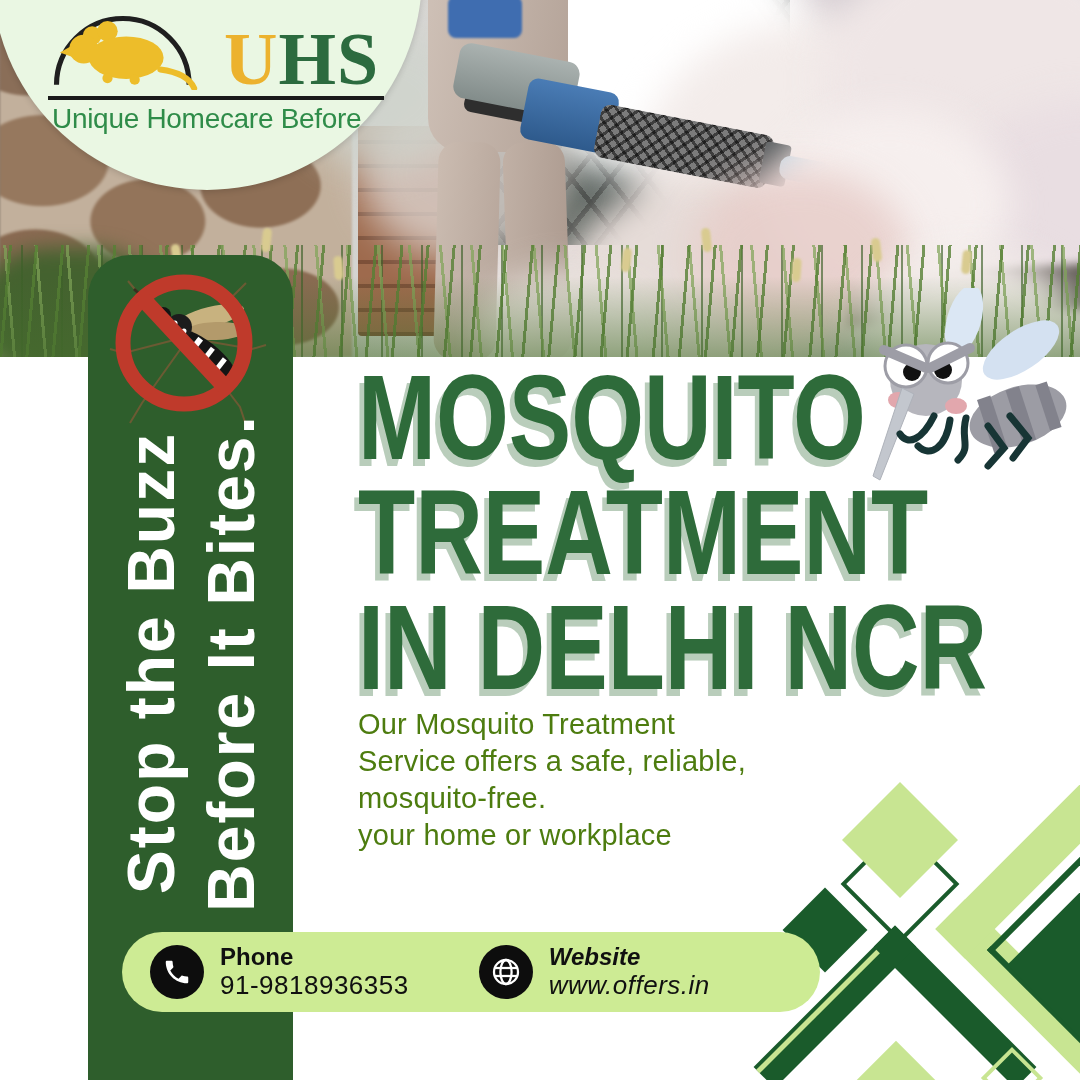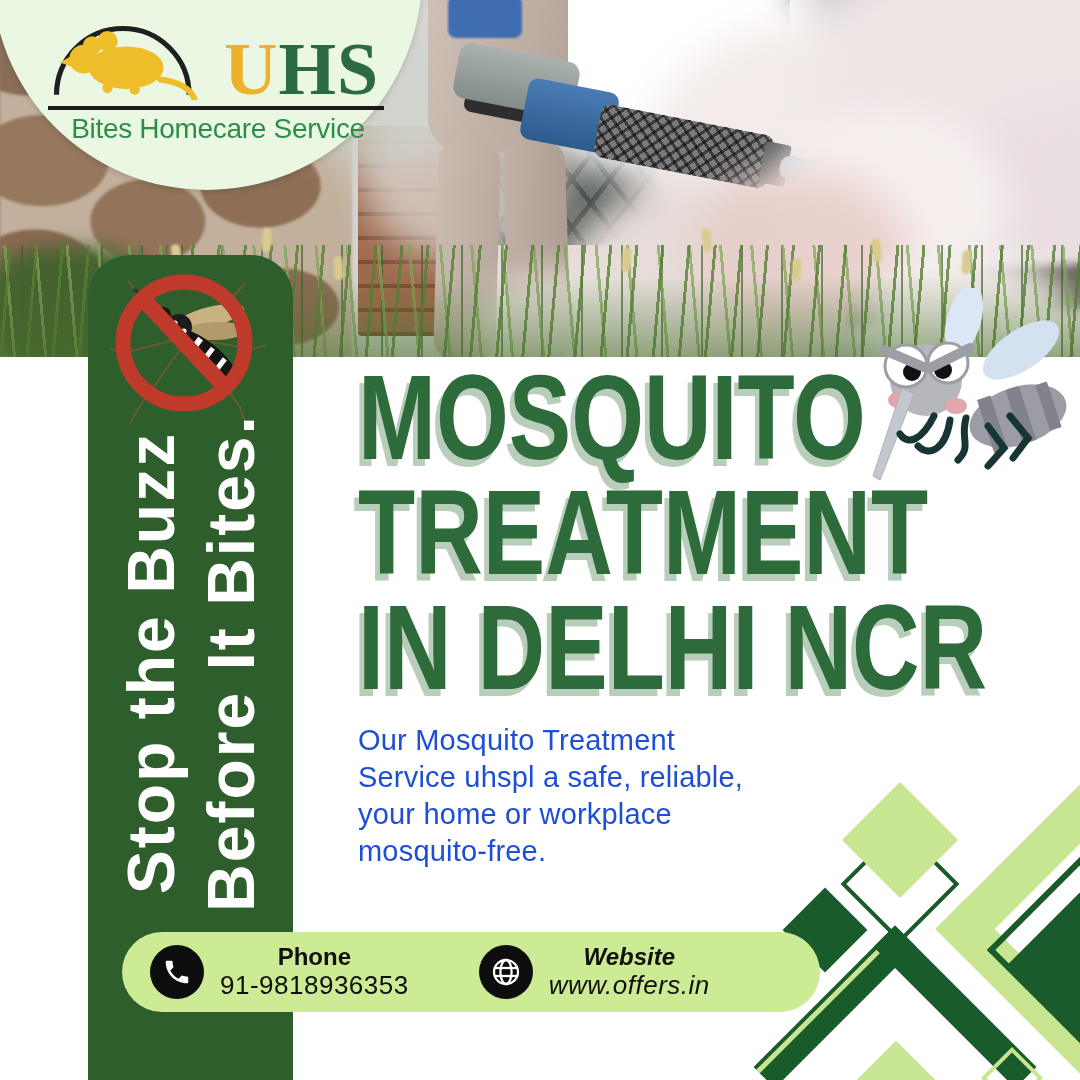--- a/index.html
+++ b/index.html
@@ -53,51 +53,51 @@
   .grass{position:absolute;left:0;bottom:0;width:1080px;height:112px;
     background:linear-gradient(to top,rgba(70,110,45,.55),rgba(70,110,45,0) 72%),
       repeating-linear-gradient(95deg,transparent 0 9px,rgba(86,128,52,.8) 9px 12px,transparent 12px 26px),
       repeating-linear-gradient(85deg,transparent 0 13px,rgba(128,164,88,.72) 13px 16px,transparent 16px 31px),
       repeating-linear-gradient(90deg,transparent 0 21px,rgba(60,96,40,.65) 21px 23px,transparent 23px 40px);}
   .seed{position:absolute;width:9px;height:24px;background:#d9cb90;border-radius:5px;filter:blur(1px);}
 
   
   .logo-circle{position:absolute;left:-8px;top:-240px;width:430px;height:430px;border-radius:50%;
     background:#eaf7e3;z-index:6;box-shadow:0 2px 6px rgba(0,0,0,.15);}
-  .logo-inner{position:absolute;left:56px;top:260px;width:336px;text-align:center;}
+  .logo-inner{position:absolute;left:56px;top:250px;width:336px;}
   .logo-row{display:flex;align-items:flex-end;}
   .uhs{font-family:"Liberation Serif",serif;font-weight:700;font-size:74px;line-height:.95;letter-spacing:1px;margin-left:6px;}
   .uhs .u{color:#ecb22e;}
   .uhs .hs{color:#2c6b3f;}
   .logo-line{height:4px;background:#1a1a1a;margin-top:2px;}
   .logo-name{font-size:28px;letter-spacing:-.3px;color:#2f8c49;padding-left:4px;margin-top:3px;}
 
   
   .ribbon{position:absolute;left:88px;top:255px;width:205px;height:825px;background:#2e5e2c;border-radius:42px 42px 0 0;z-index:5;}
   .no-sign{position:absolute;left:6px;top:2px;width:192px;height:200px;overflow:visible;}
   .ribbon-text{position:absolute;left:50%;top:49.5%;transform:translate(-50%,-50%) rotate(-90deg);
     color:#fff;font-weight:700;font-size:66px;letter-spacing:2px;line-height:80px;text-align:center;white-space:nowrap;}
 
   
   .headline{position:absolute;left:358px;top:360px;z-index:3;transform:scaleX(.78);transform-origin:left top;
     color:#2e6b3a;font-weight:700;font-size:120px;line-height:115px;letter-spacing:0;
     text-shadow:-6px 7px 0 #b9cdbb;white-space:nowrap;}
 
   
-  .descr{position:absolute;left:358px;top:722px;z-index:3;color:#1d4ed8;font-size:29px;line-height:37px;letter-spacing:.2px;}
+  .descr{position:absolute;left:358px;top:706px;z-index:3;color:#4d7c0f;font-size:29px;line-height:37px;letter-spacing:.2px;}
 
   
   .cartoon-mosquito{position:absolute;left:856px;top:288px;z-index:4;}
 
   
   .contact-bar{position:absolute;left:122px;top:932px;width:698px;height:80px;background:#cdeb94;border-radius:40px;z-index:7;
     display:flex;align-items:center;padding-left:28px;gap:26px;}
   .c-group{display:flex;align-items:center;gap:16px;}
   .c-circle{width:54px;height:54px;border-radius:50%;background:#0d0d0d;display:flex;align-items:center;justify-content:center;flex:0 0 auto;}
-  .c-label{font-weight:700;font-size:24px;color:#101010;line-height:26px;text-align:center;}
+  .c-label{font-weight:700;font-size:24px;color:#101010;line-height:26px;}
   .c-value{font-size:26px;color:#101010;line-height:30px;letter-spacing:.5px;text-align:center;}
   .c-group.web{margin-left:44px;font-style:italic;}
 
   
   .deco{position:absolute;left:680px;top:720px;width:400px;height:360px;overflow:hidden;z-index:2;}
   .dd{position:absolute;transform:rotate(45deg);}
   .d-light{background:#c8e592;}
   .d-dark{background:#1a5b2b;}
   .d-outline-dark{border:4px solid #1a5b2b;background:transparent;}
   .d-outline-light{border:4px solid #c8e592;background:transparent;}
@@ -174,21 +174,21 @@
               <ellipse cx="92" cy="56" rx="44" ry="25"></ellipse>
               <circle cx="70" cy="80" r="6"></circle>
               <circle cx="102" cy="82" r="6"></circle>
             </g>
             <path d="M132,70 Q164,74 172,92" fill="none" stroke="#edbd2a" stroke-width="7" stroke-linecap="round"></path>
           </svg>
         </span>
         <div class="uhs"><span class="u">U</span><span class="hs">HS</span></div>
       </div>
       <div class="logo-line"></div>
-      <div class="logo-name">Bites Homecare Service</div>
+      <div class="logo-name">Unique Homecare Before</div>
     </div>
   </div>
 
   <div class="ribbon">
     <div class="no-sign">
       <svg width="192" height="200" viewBox="0 0 192 200">
 
         <g stroke="#6b5a33" stroke-width="2" fill="none">
           <path d="M96,84 L140,38 L152,26"></path>
           <path d="M100,82 L158,92 L172,88"></path>
@@ -252,23 +252,23 @@
         <path d="M94,132 C90,160 74,170 62,158"></path>
         <path d="M110,130 C104,152 116,158 102,172"></path>
         <path d="M132,138 L148,160 L132,178"></path>
         <path d="M154,128 L172,150 L157,170"></path>
       </g>
     </svg>
   </div>
 
   <div class="descr">
     <div>Our Mosquito Treatment</div>
-    <div>Service uhspl a safe, reliable,</div>
+    <div>Service offers a safe, reliable,</div>
+    <div>mosquito-free.</div>
     <div>your home or workplace</div>
-    <div>mosquito-free.</div>
   </div>
 
   <div class="deco">
     <div class="dd d-outline-dark" style="left:178px;top:122px;width:84px;height:84px;"></div>
     <div class="dd d-light" style="left:179px;top:79px;width:82px;height:82px;"></div>
     <div class="dd d-dark" style="left:115px;top:180px;width:60px;height:60px;"></div>
     <div class="elbow-light"></div>
     <div class="elbow-dark-thin"></div>
     <div class="dd d-dark" style="left:350px;top:190px;width:110px;height:110px;"></div>
     <div class="chev-dark"></div>

